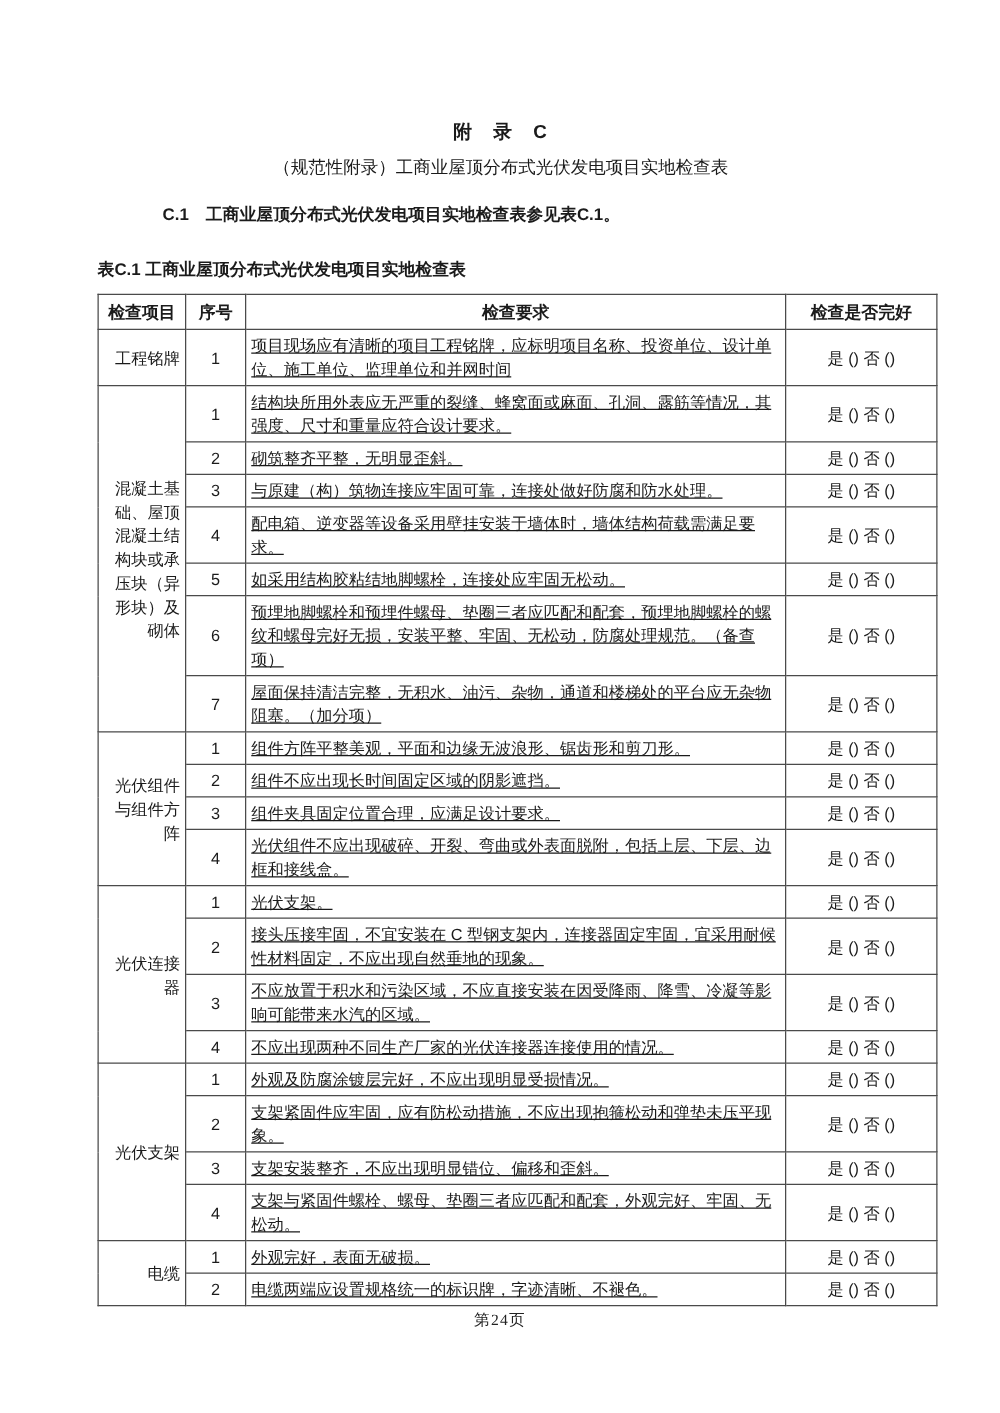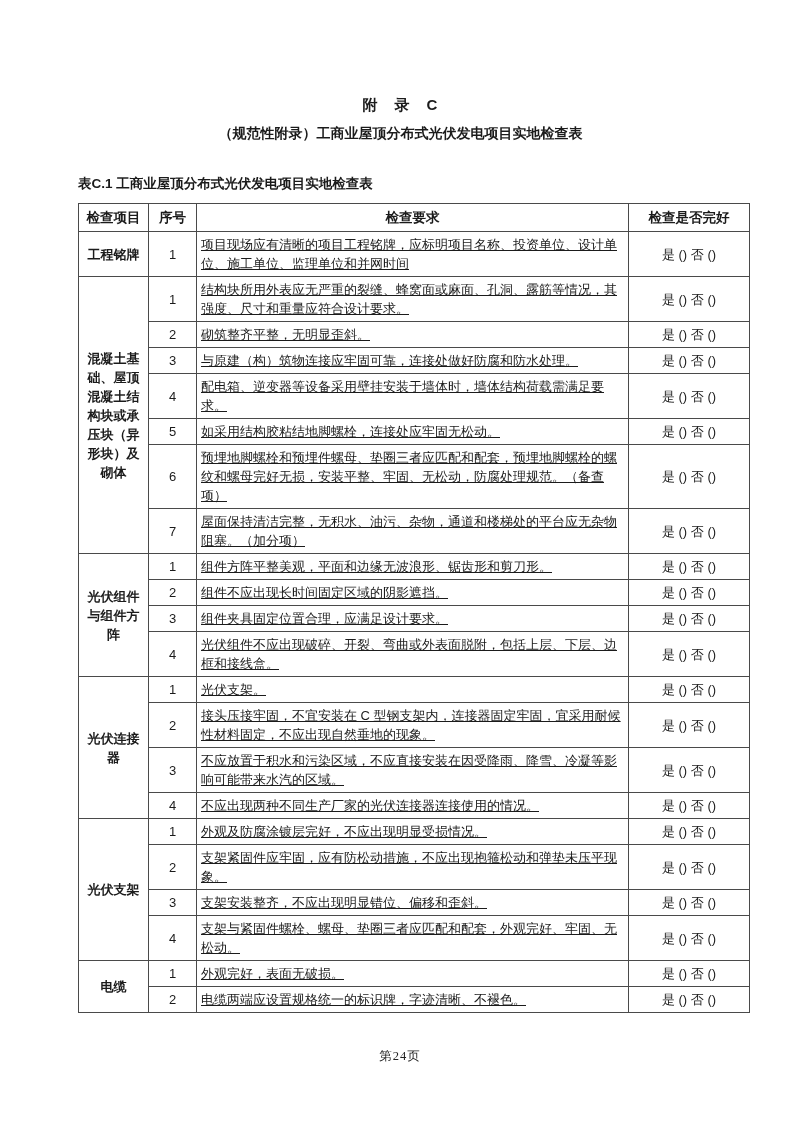--- a/index.html
+++ b/index.html
@@ -24,22 +24,22 @@
     text-align: center;
     font-size: 15px;
     font-weight: 700;
     white-space: pre-wrap;
     letter-spacing: 1px;
     margin: 0 0 10px 0;
   }
   .doc-subtitle {
     text-align: center;
     font-size: 14px;
-    font-weight: 700;
-    margin: 0 0 32px 0;
+    font-weight: 400;
+    margin: 0 0 20px 0;
   }
   .intro {
     font-size: 13.5px;
     font-weight: 700;
     margin: 0 0 26px 0;
     padding-left: 52px;
     white-space: pre-wrap;
   }
   .table-caption {
     text-align: left;
@@ -63,23 +63,22 @@
     box-sizing: border-box;
     word-break: break-all;
   }
   table.checklist th {
     font-size: 13.5px;
     font-weight: 700;
     text-align: center;
     padding: 4px 2px;
   }
   td.cat {
-    text-align: center;
+    text-align: right;
     padding: 3px 2px;
-    font-weight: bold;
   }
   td.seq {
     text-align: center;
   }
   td.req {
     text-align: left;
     padding-left: 5px;
     padding-right: 5px;
     text-decoration: underline;
   }
@@ -99,20 +98,21 @@
     letter-spacing: 1px;
   }
 </style>
 </head>
 <body>
 
 <div class="page">
   <div class="content">
     <div class="doc-title">附　录　C</div>
     <div class="doc-subtitle">（规范性附录）工商业屋顶分布式光伏发电项目实地检查表</div>
+    <div class="intro">C.1　工商业屋顶分布式光伏发电项目实地检查表参见表C.1。</div>
     <div class="table-caption">表C.1 工商业屋顶分布式光伏发电项目实地检查表</div>
 
     <table class="checklist">
       <colgroup>
         <col style="width:70px">
         <col style="width:48px">
         <col style="width:432px">
         <col style="width:121px">
       </colgroup>
       <thead>

